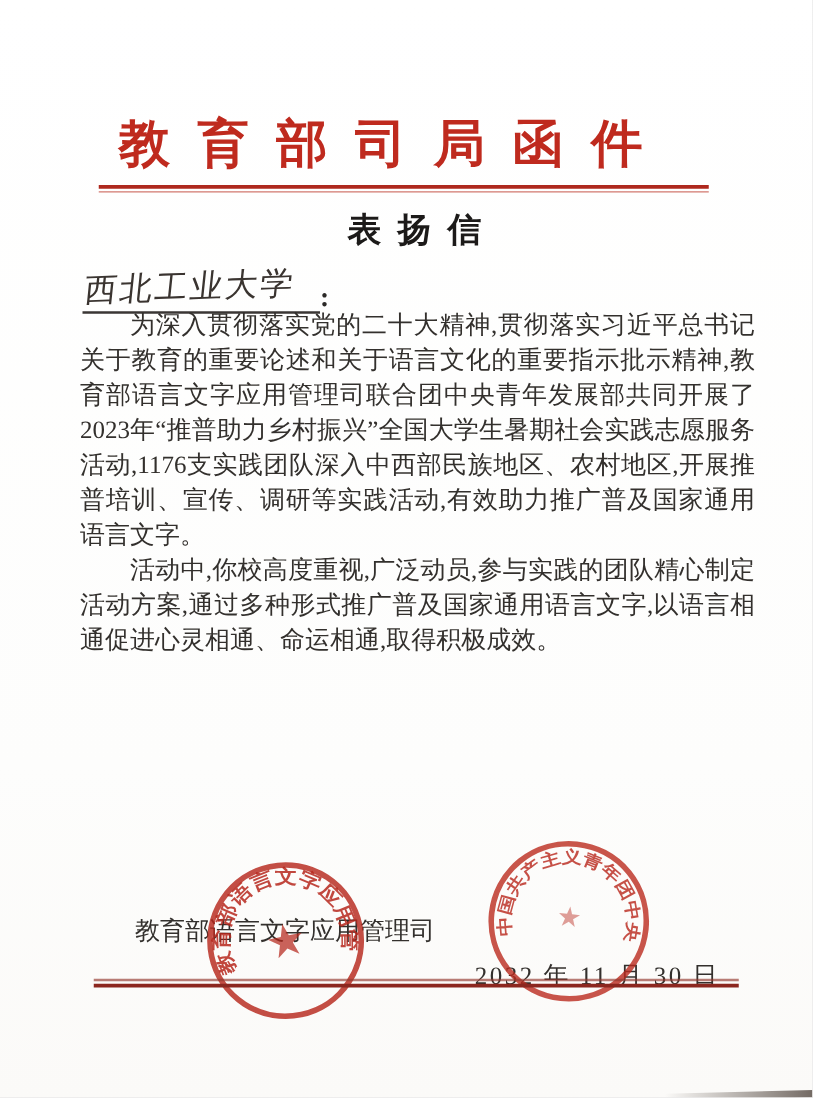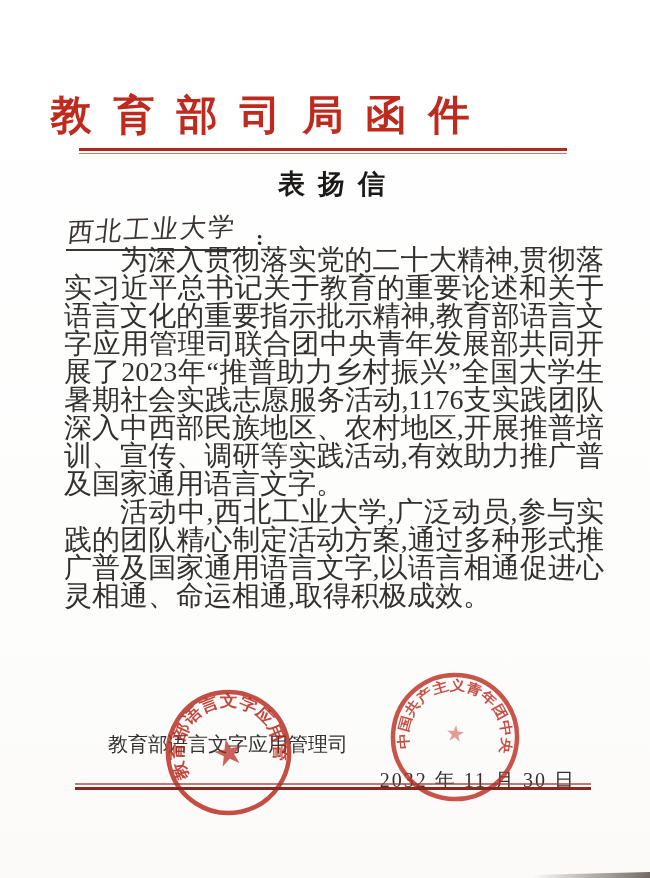--- a/index.html
+++ b/index.html
@@ -6,21 +6,21 @@
   .page{
     position:relative;
     width:650px;height:878px;
     margin:0 auto;
     background:linear-gradient(180deg,#ffffff 0%,#fdfdfc 70%,#fbfaf8 100%);
     overflow:hidden;
     font-family:"Liberation Serif","DejaVu Serif",serif;
     color:#2f2c2a;
   }
   
-  .letterhead{position:absolute;top:88px;left:0;width:520px;text-align:center;}
+  .letterhead{position:absolute;top:88px;left:16px;width:520px;text-align:right;}
   .agency-title{
     margin:0;
     font-size:41px;font-weight:bold;color:#bf2a1e;
     letter-spacing:22px;padding-left:22px;
     font-family:"Liberation Serif","DejaVu Serif",serif;
   }
   .head-rule{position:absolute;top:148px;left:79px;width:488px;}
   .head-rule .thick{height:3px;background:#ae281d;}
   .head-rule .thin{height:1px;background:#d2786f;margin-top:2px;}
   .doc-title{
@@ -39,21 +39,21 @@
     display:inline-block;
     font-family:"DejaVu Sans","Liberation Sans",sans-serif;
     font-size:26px;color:#3a3430;
     transform:skewX(-8deg) rotate(-2deg);
     letter-spacing:2px;
   }
   .recipient-colon{font-size:22px;font-weight:bold;vertical-align:bottom;color:#2b2927;}
   
   .letter-body{
     position:absolute;top:246px;left:64px;width:540px;
-    font-size:28px;line-height:28px;text-align:justify;
+    font-size:20px;line-height:28px;text-align:justify;
     color:#33302d;
   }
   .letter-body p{margin:0;text-indent:2em;}
   
   .sig-block{position:absolute;top:731px;left:64px;width:540px;font-size:20px;color:#33302d;}
   .sig-row{display:flex;justify-content:space-between;padding:0 2px 0 44px;}
   .sig-date{margin-top:9px;text-align:right;padding-right:28px;letter-spacing:2px;}
   
   .foot-rule{position:absolute;top:783px;left:75px;width:516px;}
   .foot-rule .thin{height:2px;background:rgba(148,56,46,.65);}
@@ -85,21 +85,21 @@
   </div>
 
   <h2 class="doc-title">表扬信</h2>
 
   <div class="recipient">
     <span class="recipient-line"><span class="recipient-name">西北工业大学</span></span><span class="recipient-colon">:</span>
   </div>
 
   <div class="letter-body">
     <p>为深入贯彻落实党的二十大精神,贯彻落实习近平总书记关于教育的重要论述和关于语言文化的重要指示批示精神,教育部语言文字应用管理司联合团中央青年发展部共同开展了2023年“推普助力乡村振兴”全国大学生暑期社会实践志愿服务活动,1176支实践团队深入中西部民族地区、农村地区,开展推普培训、宣传、调研等实践活动,有效助力推广普及国家通用语言文字。</p>
-    <p>活动中,西北工业大学,广泛动员,参与实践的团队精心制定活动方案,通过多种形式推广普及国家通用语言文字,以语言相通促进心灵相通、命运相通,取得积极成效。</p>
+    <p>活动中,你校高度重视,广泛动员,参与实践的团队精心制定活动方案,通过多种形式推广普及国家通用语言文字,以语言相通促进心灵相通、命运相通,取得积极成效。</p>
   </div>
 
   <div class="sig-block">
     <div class="sig-row">
       <span>教育部语言文字应用管理司</span>
     </div>
     <div class="sig-date">2032 年 11 月 30 日</div>
   </div>
 
   <div class="seal seal-left">

